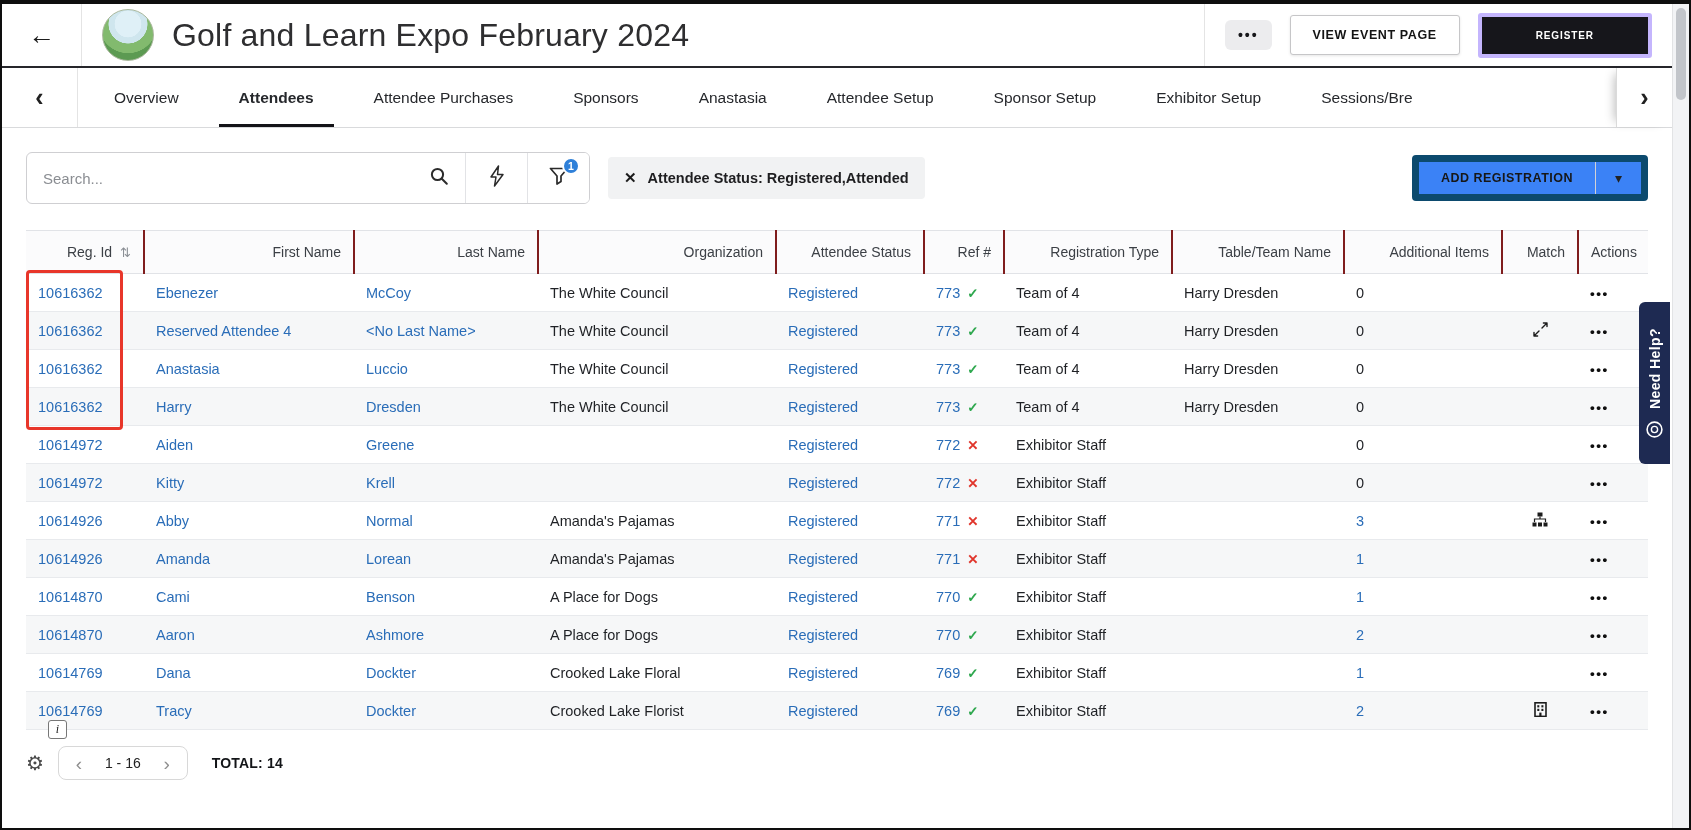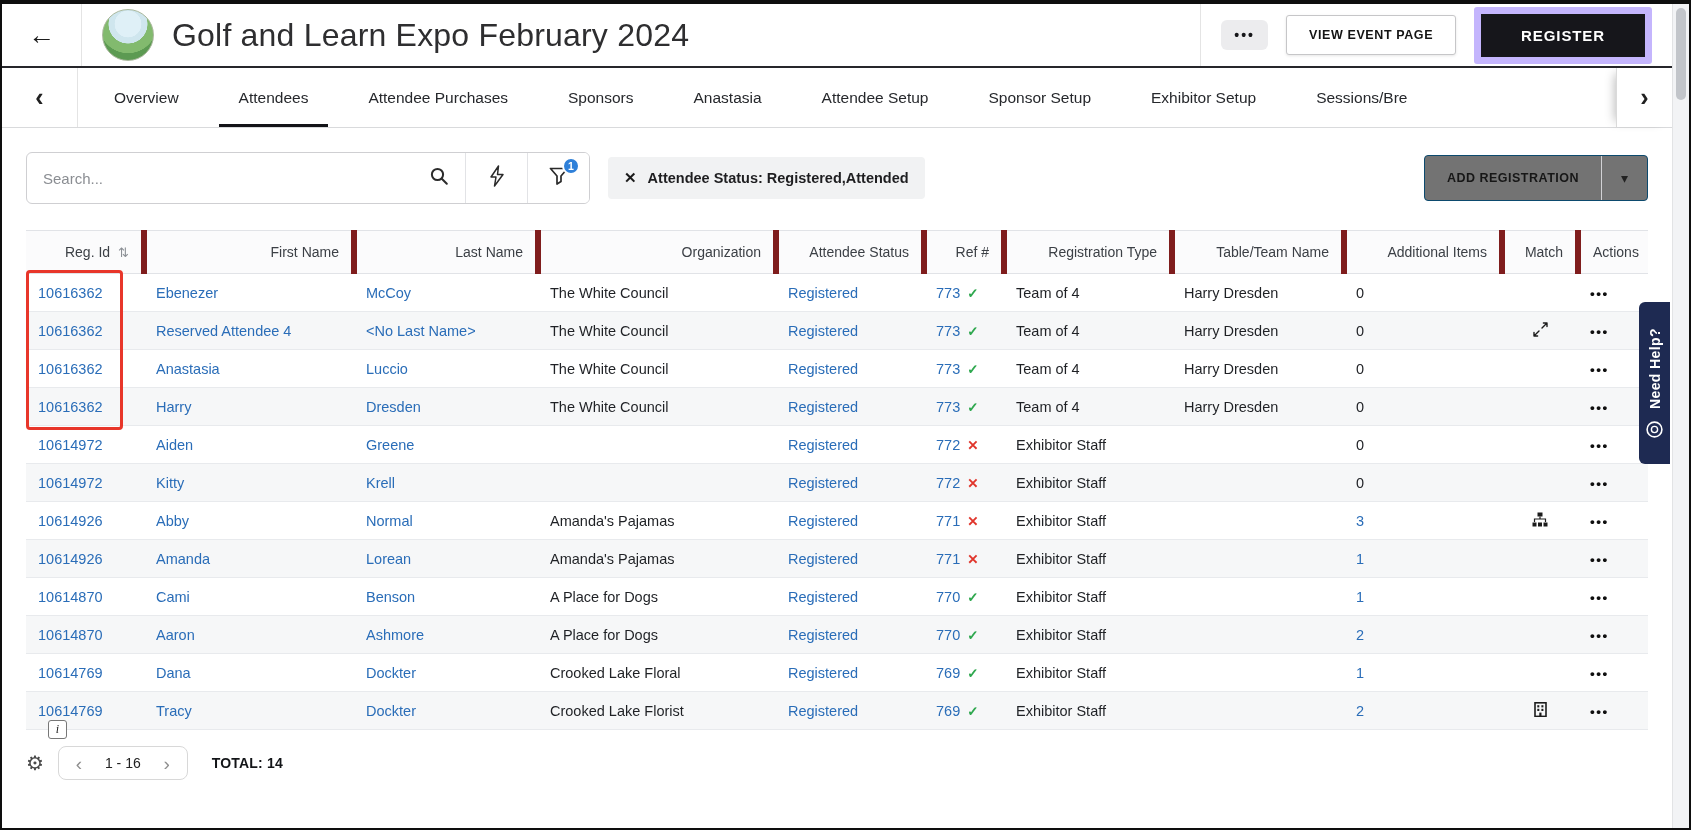--- a/index.html
+++ b/index.html
@@ -9,51 +9,51 @@
 
   
   .header{height:64px;min-height:64px;display:flex;align-items:center;border-bottom:2px solid #26262b;background:#fff}
   .back-btn{width:80px;height:100%;display:flex;align-items:center;justify-content:center;font-size:27px;color:#1c1c1c;border-right:1px solid #e4e4e4;cursor:pointer;background:#fff}
   .logo{width:52px;height:52px;border-radius:50%;margin:0 18px 0 20px;flex:none;border:1px solid #aab89d;
         background:radial-gradient(circle at 50% 28%,#dff0f7 0 30%,#cfe6ee 31% 44%,#82ba6e 45% 66%,#5c9a52 67% 82%,#47703d 83% 100%)}
   .title{font-size:32px;color:#2e2e30;font-weight:400;letter-spacing:.2px;white-space:nowrap}
   .header-right{margin-left:auto;display:flex;align-items:center;gap:18px;padding:0 20px;border-left:1px solid #e4e4e4;height:100%}
   .more-btn{background:#ececee;border:none;border-radius:6px;padding:8px 13px;font-size:14px;letter-spacing:2px;color:#17171a;font-weight:700;line-height:1;cursor:pointer}
   .view-btn{border:1px solid #c6c6c8;background:#fff;border-radius:3px;padding:12px 22px;font-size:12.5px;font-weight:700;letter-spacing:.6px;color:#141414;box-shadow:0 1px 3px rgba(0,0,0,.10);cursor:pointer}
-  .register-btn{background:#16161b;border:7px solid #c4b5fd;color:#fff;border-radius:3px;padding:13px 40px;font-size:15px;font-weight:700;letter-spacing:.9px;cursor:pointer}
+  .register-btn{background:#16161b;border:4px solid #c4b5fd;color:#fff;border-radius:3px;padding:13px 54px;font-size:10px;font-weight:700;letter-spacing:.9px;cursor:pointer}
 
   
   .tabbar{height:60px;min-height:60px;display:flex;align-items:stretch;border-bottom:1px solid #d9dadc;background:#fff}
   .tab-chevron{display:flex;align-items:center;justify-content:center;font-size:25px;font-weight:700;color:#202020;cursor:pointer;background:#fff}
   .tab-chevron.left{width:76px;border-right:1px solid #e4e4e4}
   .tab-chevron.right{width:56px;margin-left:auto;border-left:1px solid #dadada;box-shadow:-7px 0 10px -6px rgba(0,0,0,.28)}
   .tab-list{display:flex;overflow:hidden;flex:0 1 auto;padding-left:6px}
   .tab{padding:0 30px;display:flex;align-items:center;font-size:15.5px;color:#26282c;white-space:nowrap;cursor:pointer;position:relative}
-  .tab.active{font-weight:400}
+  .tab.active{font-weight:700}
   .tab.active::after{content:"";position:absolute;left:10px;right:10px;bottom:0;height:3px;background:#141418}
 
   
   .toolbar{display:flex;align-items:center;padding:24px 24px 26px;gap:18px}
   .search-group{display:flex;align-items:stretch;border:1px solid #cfcfd2;border-radius:6px;height:52px;background:#fff;overflow:hidden}
   .search-box{display:flex;align-items:center;width:438px;padding:0 16px;gap:4px}
   .search-input{border:none;outline:none;flex:1;font-size:15px;color:#333;font-family:"Liberation Sans",sans-serif;background:transparent}
   .search-input::placeholder{color:#8a8d92}
   .icon-btn{width:62px;display:flex;align-items:center;justify-content:center;border-left:1px solid #e2e3e6;cursor:pointer;position:relative;background:#fff}
   .badge{position:absolute;top:4px;right:9px;background:#2f80d9;color:#fff;font-size:10.5px;font-weight:700;min-width:18px;height:18px;border-radius:10px;display:flex;align-items:center;justify-content:center;border:2px solid #fff}
   .chip{display:flex;align-items:center;gap:11px;background:#f1f2f3;border-radius:4px;padding:12px 16px;font-size:14.5px;font-weight:700;color:#1e1e20;white-space:nowrap}
   .chip .x{font-size:15px;font-weight:700;cursor:pointer;color:#1a1a1a}
-  .add-reg{margin-left:auto;display:flex;align-items:stretch;border:1px solid #0c4a6e;border-radius:4px;overflow:hidden;background:#737373;height:46px}
+  .add-reg{margin-left:auto;display:flex;align-items:stretch;border:7px solid #0c4a6e;border-radius:4px;overflow:hidden;background:#3b82f6;height:46px}
   .add-reg-main{display:flex;align-items:center;padding:0 22px;font-size:12.5px;font-weight:700;letter-spacing:.5px;color:#171717;cursor:pointer}
   .add-reg-caret{display:flex;align-items:center;justify-content:center;width:46px;border-left:1px solid #d2d2d5;cursor:pointer;font-size:14px;color:#222}
 
   
   .table-wrap{position:relative;margin:0 24px}
   table{border-collapse:collapse;table-layout:fixed;width:100%;font-size:14.5px;color:#1f2125}
   thead th{background:#fbfbfc;border-top:1px solid #e1e3e7;border-bottom:1px solid #e1e3e7;font-weight:400;color:#3c4046;text-align:right;padding:13px 12px;font-size:14px;white-space:nowrap;overflow:hidden}
-  thead th + th{border-left:6px solid #7f1d1d}
+  thead th + th{border-left:2px solid #7f1d1d}
   thead .sort{margin-left:8px;color:#8b8f95;font-size:13px;cursor:pointer}
   tbody td{border-bottom:1px solid #e8eaed;padding:0 12px;height:38px;white-space:nowrap;overflow:hidden;text-overflow:ellipsis;vertical-align:middle}
   tbody tr:nth-child(even){background:#f6f7f8}
   a.cell-link{color:#2a6db8;text-decoration:none;cursor:pointer}
   .status-text{color:#2a6db8}
   .mark{margin-left:7px;font-weight:700;font-size:13.5px}
   .mark.check{color:#2fa84f}
   .mark.cross{color:#e0352b}
   td.c-match{text-align:center}
   .actions-btn{font-weight:700;letter-spacing:1.5px;color:#0f0f0f;cursor:pointer;background:none;border:none;font-size:13.5px;font-family:"Liberation Sans",sans-serif}

